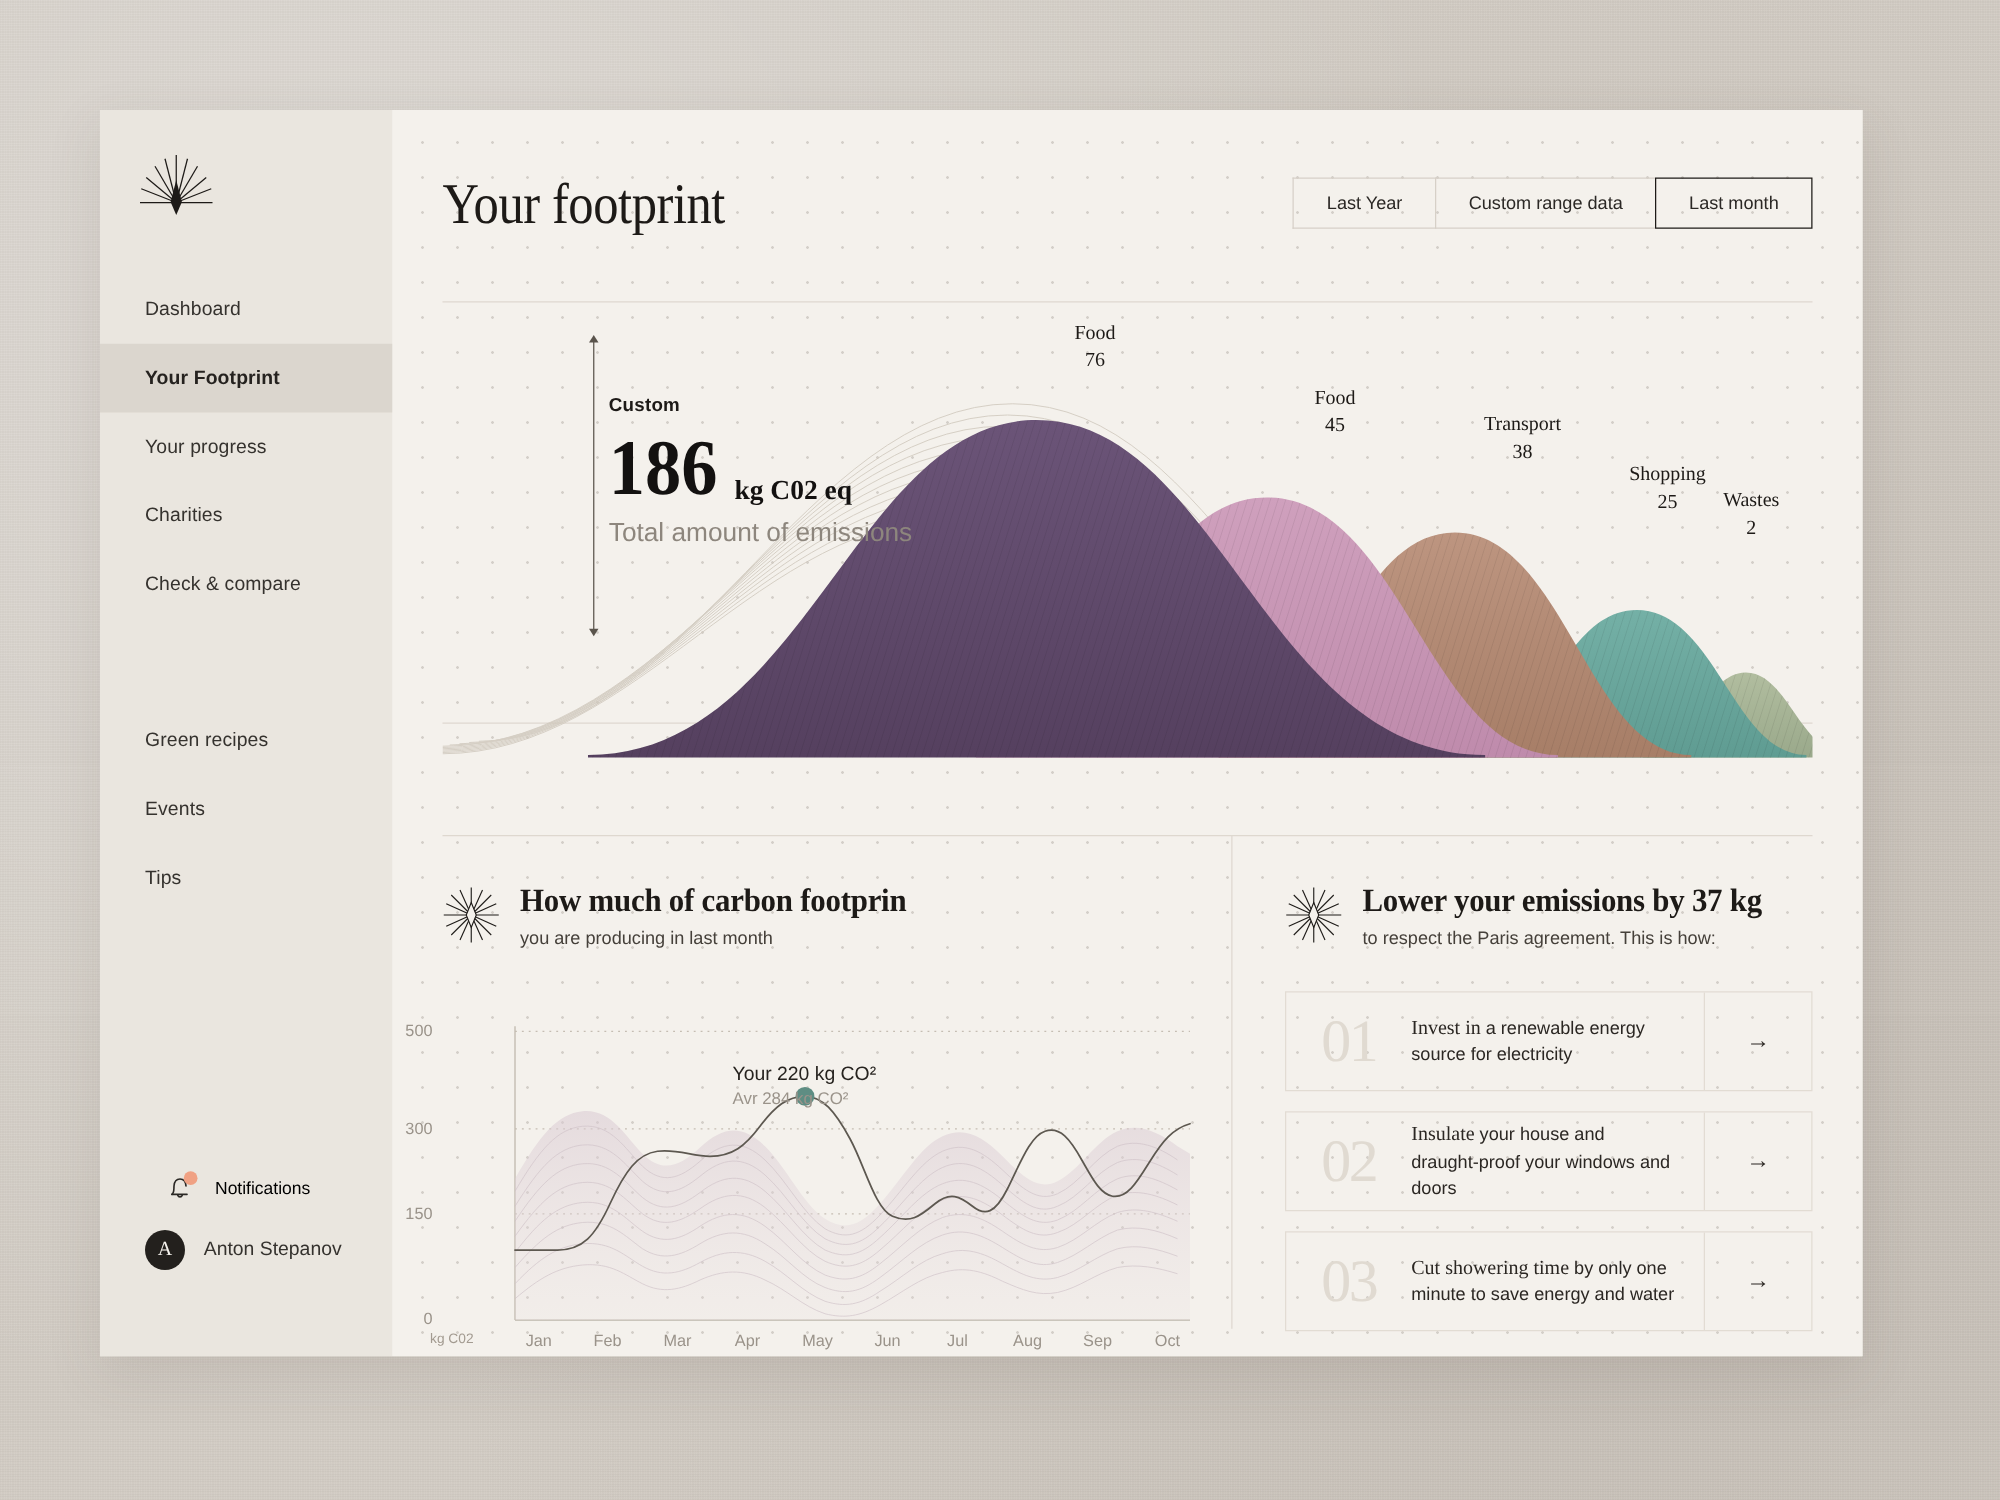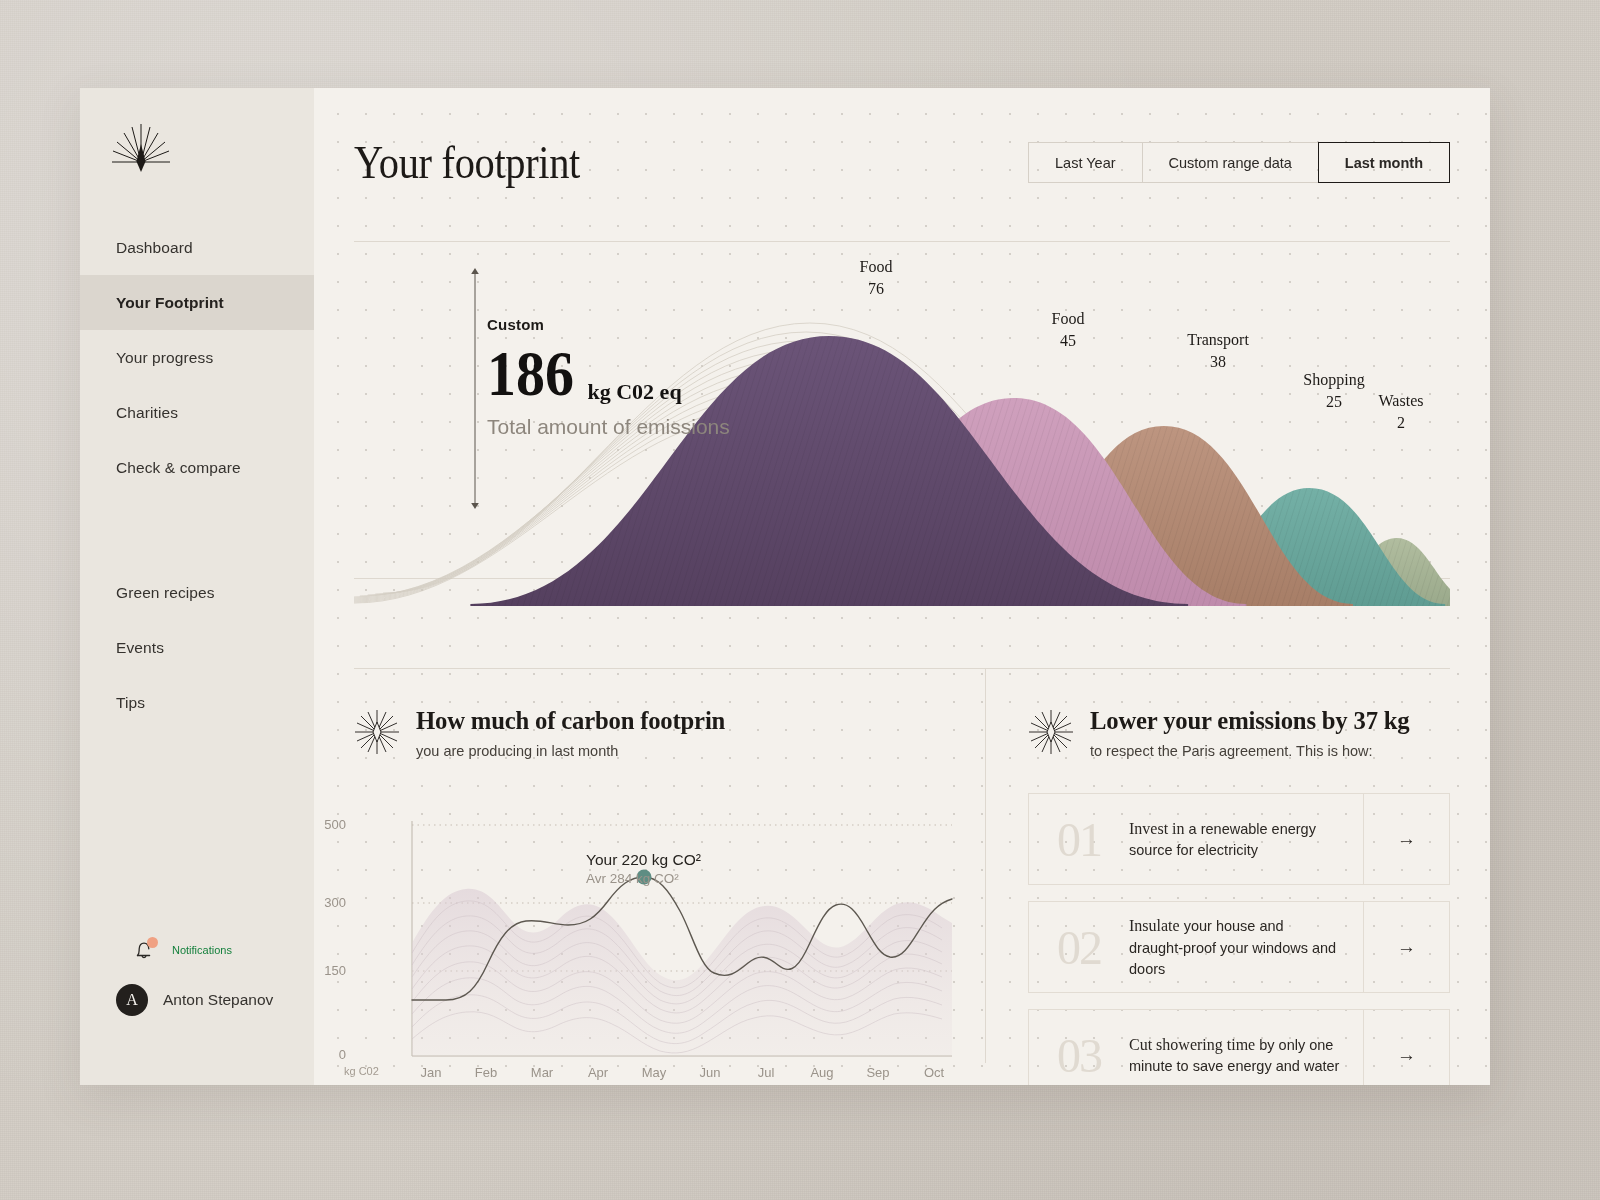--- a/index.html
+++ b/index.html
@@ -59,21 +59,21 @@
   .bell-row {
     display: flex; align-items: center;
     padding-left: 36px; height: 46px; cursor: pointer;
   }
   .bell-ico { width: 26px; height: 26px; position: relative; flex: none; }
   .bell-dot {
     position: absolute; right: -1px; top: 0px;
     width: 11px; height: 11px; border-radius: 50%;
     background: #f0a183;
   }
-  .bell-row span { margin-left: 15px; font-size: 11px; color: #15803d; }
+  .bell-row span { margin-left: 15px; font-size: 14px; color: #000000; }
   .user-row {
     display: flex; align-items: center;
     padding-left: 36px; height: 54px; cursor: pointer;
   }
   .avatar {
     width: 32px; height: 32px; border-radius: 50%;
     background: #23201d; color: #f4f1ec;
     display: flex; align-items: center; justify-content: center;
     font-family: "Liberation Serif", serif;
     font-size: 16px; flex: none;
@@ -104,21 +104,21 @@
   .tabs { display: flex; align-items: stretch; }
   .tab {
     height: 41px; padding: 0 26px;
     display: flex; align-items: center; justify-content: center;
     font-size: 14.5px; color: #2b2825;
     border: 1px solid #d6d0c7;
     border-right: none;
     background: transparent;
     cursor: pointer; white-space: nowrap;
   }
-  .tab:last-child { border-right: 1px solid #d6d0c7; font-weight: bold; }
+  .tab:last-child { border-right: 1px solid #d6d0c7; }
   .tab.active {
     border: 1.6px solid #1d1a17;
     z-index: 2;
   }
 
   .rule {
     position: absolute; height: 1px; background: #ded8cf;
   }
   .rule-top { left: 40px; right: 40px; top: 153px; }
   .rule-mid { left: 40px; right: 40px; top: 490px; }
@@ -197,21 +197,21 @@
   }
   .tooltip { position: absolute; }
   .tt-main { font-size: 15.5px; color: #26231f; white-space: nowrap; }
   .tt-sub { font-size: 13.5px; color: #9a938a; margin-top: 2px; white-space: nowrap; }
 
   
   .tips { margin-top: 34px; }
   .tip-card {
     display: flex; align-items: stretch;
     border: 1px solid #e2dcd3;
-    height: 92px; margin-bottom: 16px;
+    height: 80px; margin-bottom: 16px;
     cursor: pointer;
   }
   .tip-num {
     width: 100px; flex: none;
     display: flex; align-items: center; justify-content: center;
     font-family: "Liberation Serif", serif;
     font-size: 48px; color: #e0dad1; font-weight: normal;
     letter-spacing: -2px;
   }
   .tip-text {

